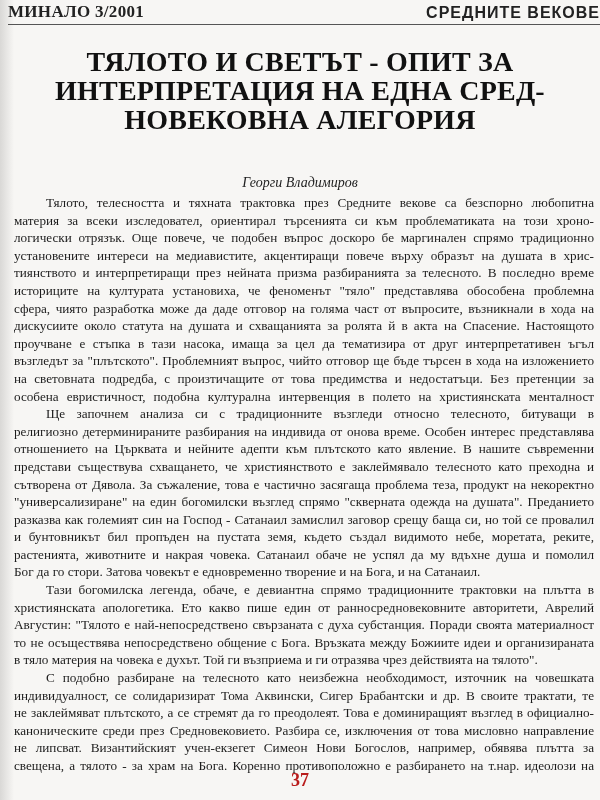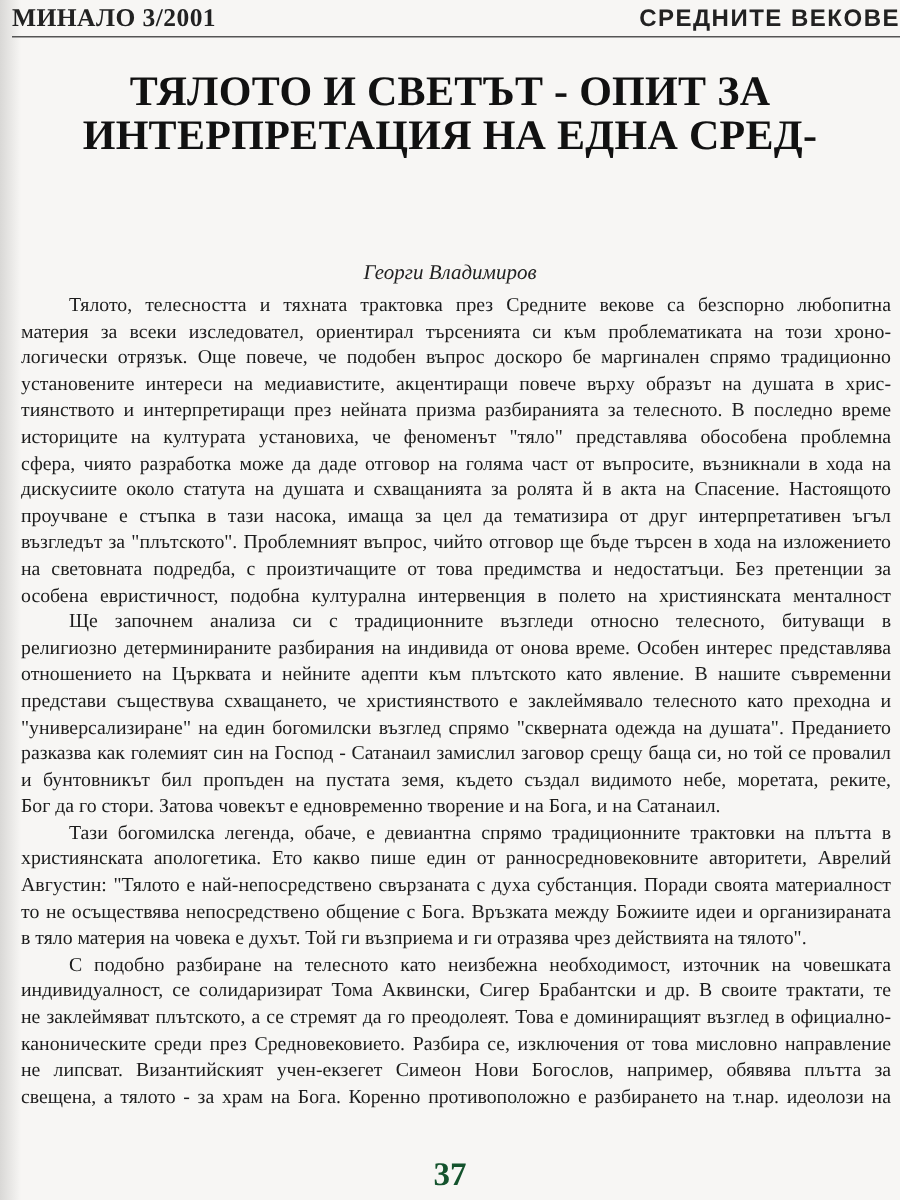--- a/index.html
+++ b/index.html
@@ -38,37 +38,38 @@
     font-size: 13.2px; line-height: 17.6px; text-align: justify; color: #1c1c1c;
   }
   .body .line {
     display: block; white-space: nowrap; text-align: justify;
     text-align-last: justify; height: 17.6px; overflow: hidden;
   }
   .body .line.indent { padding-left: 32px; }
   .body .line.last { text-align-last: left; }
   .page-number {
     position: absolute; left: 0; right: 0; top: 770px;
-    text-align: center; font-weight: bold; font-size: 22px; color: #14532d;
+    text-align: center; font-weight: bold; font-size: 18px; color: #b91c1c;
   }
 </style>
 </head>
 <body>
 
 <div class="page">
   <div class="left-shadow"></div>
 
   <div class="running-head">
     <span class="left">МИНАЛО 3/2001</span>
     <span class="right">СРЕДНИТЕ ВЕКОВЕ</span>
   </div>
 
   <div class="title">
     <div>ТЯЛОТО И СВЕТЪТ - ОПИТ ЗА</div>
     <div>ИНТЕРПРЕТАЦИЯ НА ЕДНА СРЕД-</div>
+    <div>НОВЕКОВНА АЛЕГОРИЯ</div>
   </div>
 
   <div class="author">Георги Владимиров</div>
 
   <div class="body" id="body-text">
       <span class="line indent">Тялото, телесността и тяхната трактовка през Средните векове са безспорно любопитна</span>
       <span class="line">материя за всеки изследовател, ориентирал търсенията си към проблематиката на този хроно-</span>
       <span class="line">логически отрязък. Още повече, че подобен въпрос доскоро бе маргинален спрямо традиционно</span>
       <span class="line">установените интереси на медиавистите, акцентиращи повече върху образът на душата в хрис-</span>
       <span class="line">тиянството и интерпретиращи през нейната призма разбиранията за телесното. В последно време</span>
@@ -76,23 +77,25 @@
       <span class="line">сфера, чиято разработка може да даде отговор на голяма част от въпросите, възникнали в хода на</span>
       <span class="line">дискусиите около статута на душата и схващанията за ролята й в акта на Спасение. Настоящото</span>
       <span class="line">проучване е стъпка в тази насока, имаща за цел да тематизира от друг интерпретативен ъгъл</span>
       <span class="line">възгледът за "плътското". Проблемният въпрос, чийто отговор ще бъде търсен в хода на изложението</span>
       <span class="line">на световната подредба, с произтичащите от това предимства и недостатъци. Без претенции за</span>
       <span class="line">особена евристичност, подобна културална интервенция в полето на християнската менталност</span>
       <span class="line indent">Ще започнем анализа си с традиционните възгледи относно телесното, битуващи в</span>
       <span class="line">религиозно детерминираните разбирания на индивида от онова време. Особен интерес представлява</span>
       <span class="line">отношението на Църквата и нейните адепти към плътското като явление. В нашите съвременни</span>
       <span class="line">представи съществува схващането, че християнството е заклеймявало телесното като преходна и</span>
+      <span class="line">сътворена от Дявола. За съжаление, това е частично засягаща проблема теза, продукт на некоректно</span>
       <span class="line">"универсализиране" на един богомилски възглед спрямо "скверната одежда на душата". Преданието</span>
       <span class="line">разказва как големият син на Господ - Сатанаил замислил заговор срещу баща си, но той се провалил</span>
       <span class="line">и бунтовникът бил пропъден на пустата земя, където създал видимото небе, моретата, реките,</span>
+      <span class="line">растенията, животните и накрая човека. Сатанаил обаче не успял да му вдъхне душа и помолил</span>
       <span class="line last">Бог да го стори. Затова човекът е едновременно творение и на Бога, и на Сатанаил.</span>
       <span class="line indent">Тази богомилска легенда, обаче, е девиантна спрямо традиционните трактовки на плътта в</span>
       <span class="line">християнската апологетика. Ето какво пише един от ранносредновековните авторитети, Аврелий</span>
       <span class="line">Августин: "Тялото е най-непосредствено свързаната с духа субстанция. Поради своята материалност</span>
       <span class="line">то не осъществява непосредствено общение с Бога. Връзката между Божиите идеи и организираната</span>
       <span class="line last">в тяло материя на човека е духът. Той ги възприема и ги отразява чрез действията на тялото".</span>
       <span class="line indent">С подобно разбиране на телесното като неизбежна необходимост, източник на човешката</span>
       <span class="line">индивидуалност, се солидаризират Тома Аквински, Сигер Брабантски и др. В своите трактати, те</span>
       <span class="line">не заклеймяват плътското, а се стремят да го преодолеят. Това е доминиращият възглед в официално-</span>
       <span class="line">каноническите среди през Средновековието. Разбира се, изключения от това мисловно направление</span>

